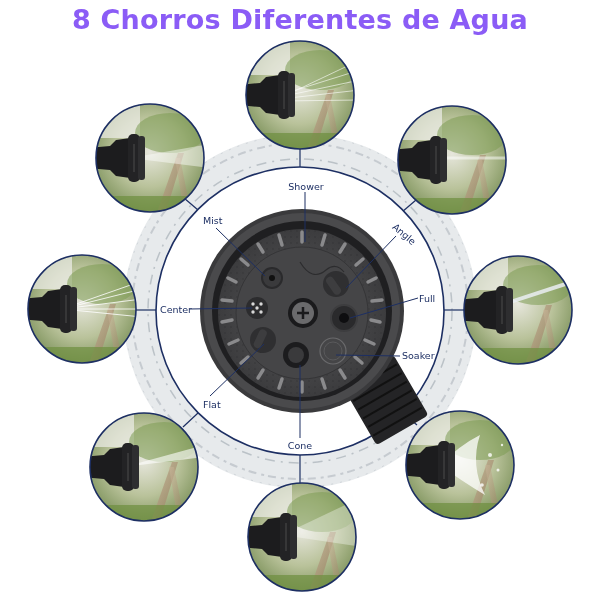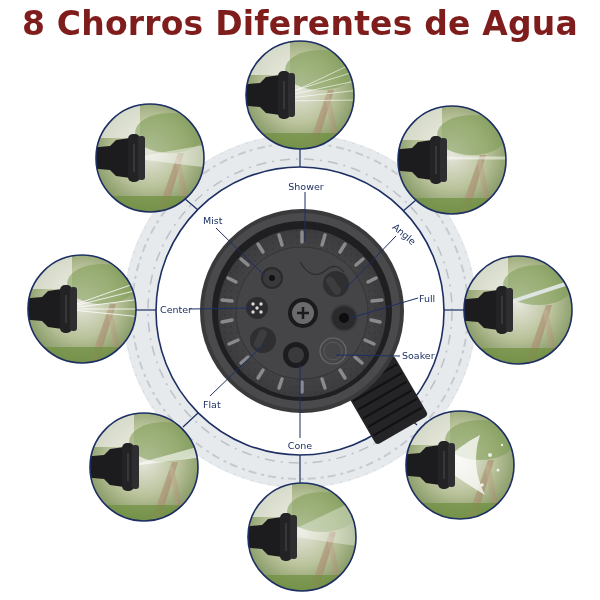--- a/index.html
+++ b/index.html
@@ -1,17 +1,17 @@
 <!DOCTYPE html>
 <html><head>
 <meta charset="utf-8">
 <style>
   html, body { margin:0; padding:0; background:#ffffff; }
   body { width:600px; height:600px; position:relative; overflow:hidden; font-family:"DejaVu Sans", sans-serif; }
-  .title { position:absolute; left:0; top:4px; width:600px; text-align:center; font-weight:bold; font-size:33px; color:#7f1d1d; letter-spacing:0.2px; font-family:"DejaVu Sans", sans-serif; }
+  .title { position:absolute; left:0; top:4px; width:600px; text-align:center; font-weight:bold; font-size:27px; color:#8b5cf6; letter-spacing:0.2px; font-family:"DejaVu Sans", sans-serif; }
   svg.main { position:absolute; left:0; top:0; }
   .lbl { font-family:"DejaVu Sans", sans-serif; font-size:9.5px; fill:#1d2f63; }
 </style>
 </head>
 <body>
 
 <div class="title">8 Chorros Diferentes de Agua</div>
 
 <svg class="main" width="600" height="600" viewBox="0 0 600 600">
   <defs>

